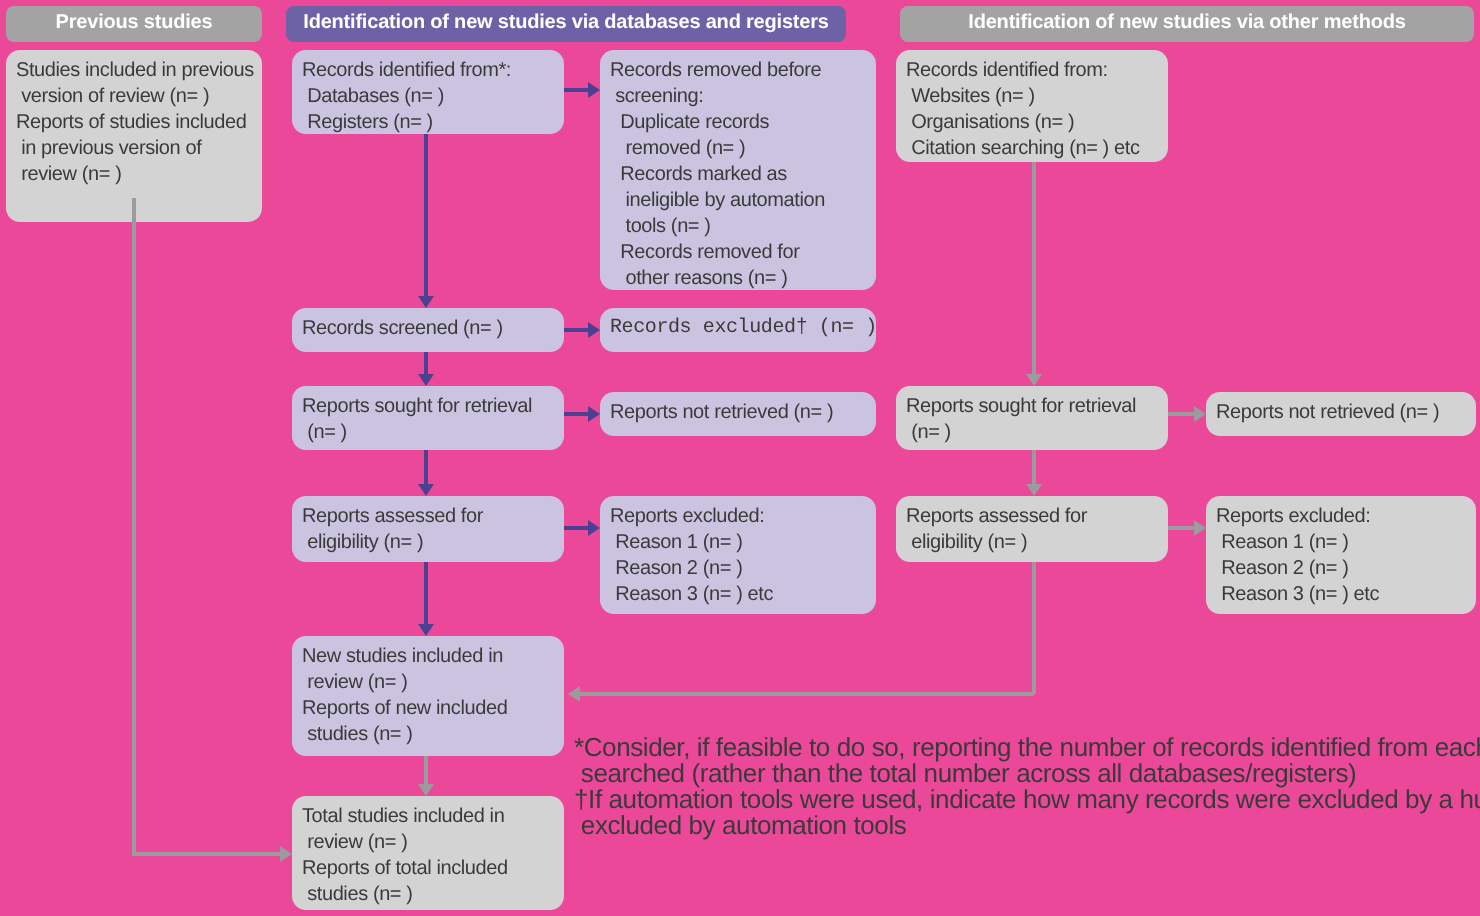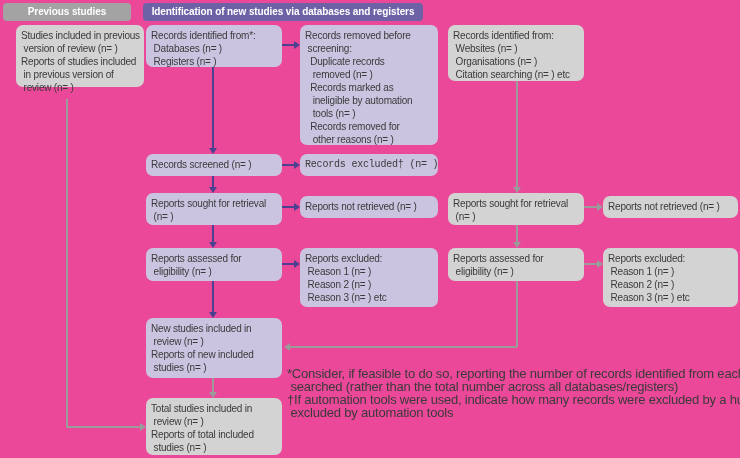--- a/index.html
+++ b/index.html
@@ -28,22 +28,23 @@
   .footnotes{position:absolute;font-size:13px;line-height:13px;letter-spacing:-0.2px;
              color:#3a3a3a;white-space:pre;}
 </style>
 </head>
 <body>
 
 <div class="diagram">
 
   <div class="hdr hdr-gray" style="left:3px;top:3px;width:128px;">Previous studies</div>
   <div class="hdr hdr-purple" style="left:143px;top:3px;width:280px;">Identification of new studies via databases and registers</div>
+  <div class="hdr hdr-gray" style="left:450px;top:3px;width:287px;">Identification of new studies via other methods</div>
 
-  <div class="box gray" style="left:16px;top:25px;width:128px;height:62px;">Studies included in previous
+  <div class="box gray" style="left:3px;top:25px;width:128px;height:86px;">Studies included in previous
  version of review (n= )
 Reports of studies included
  in previous version of
  review (n= )</div>
 
   <div class="box purple" style="left:146px;top:25px;width:136px;height:42px;">Records identified from*:
  Databases (n= )
  Registers (n= )</div>
   <div class="box purple" style="left:300px;top:25px;width:138px;height:120px;">Records removed before
  screening:

